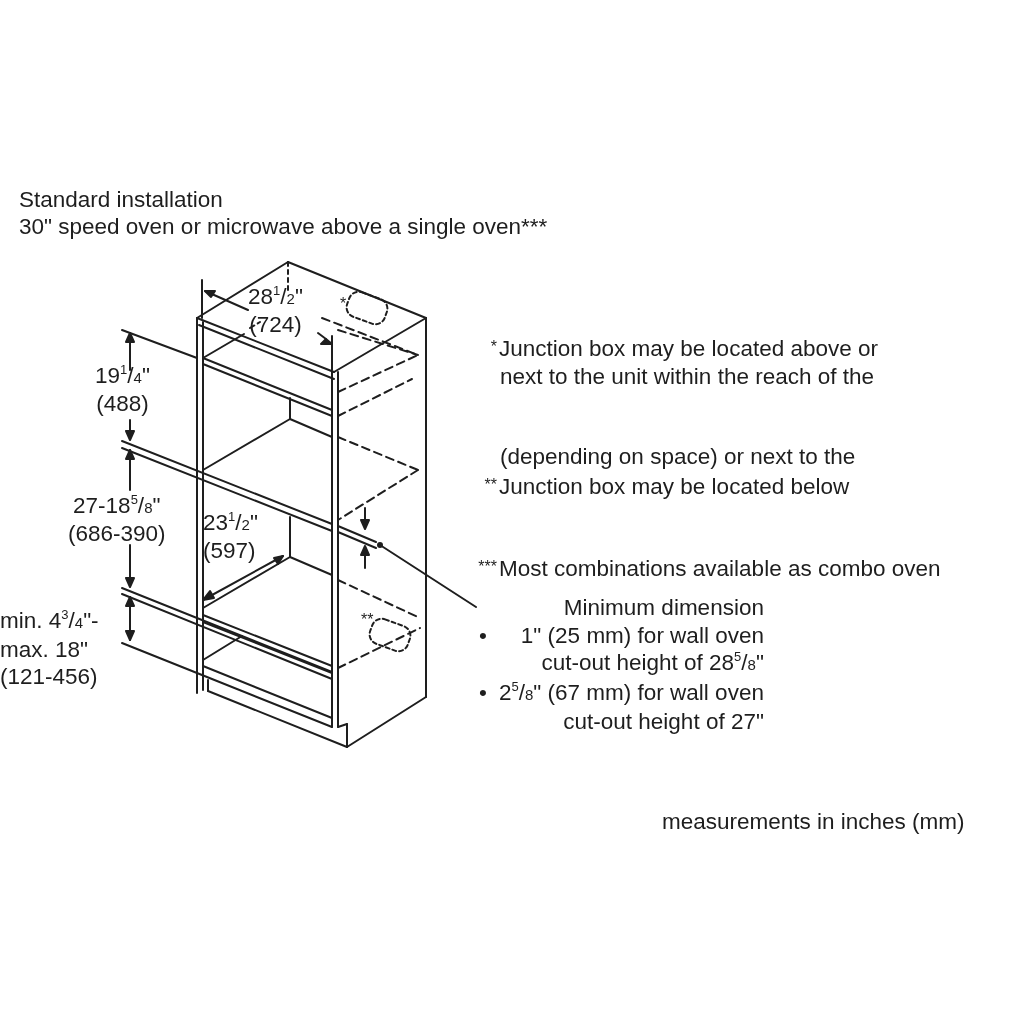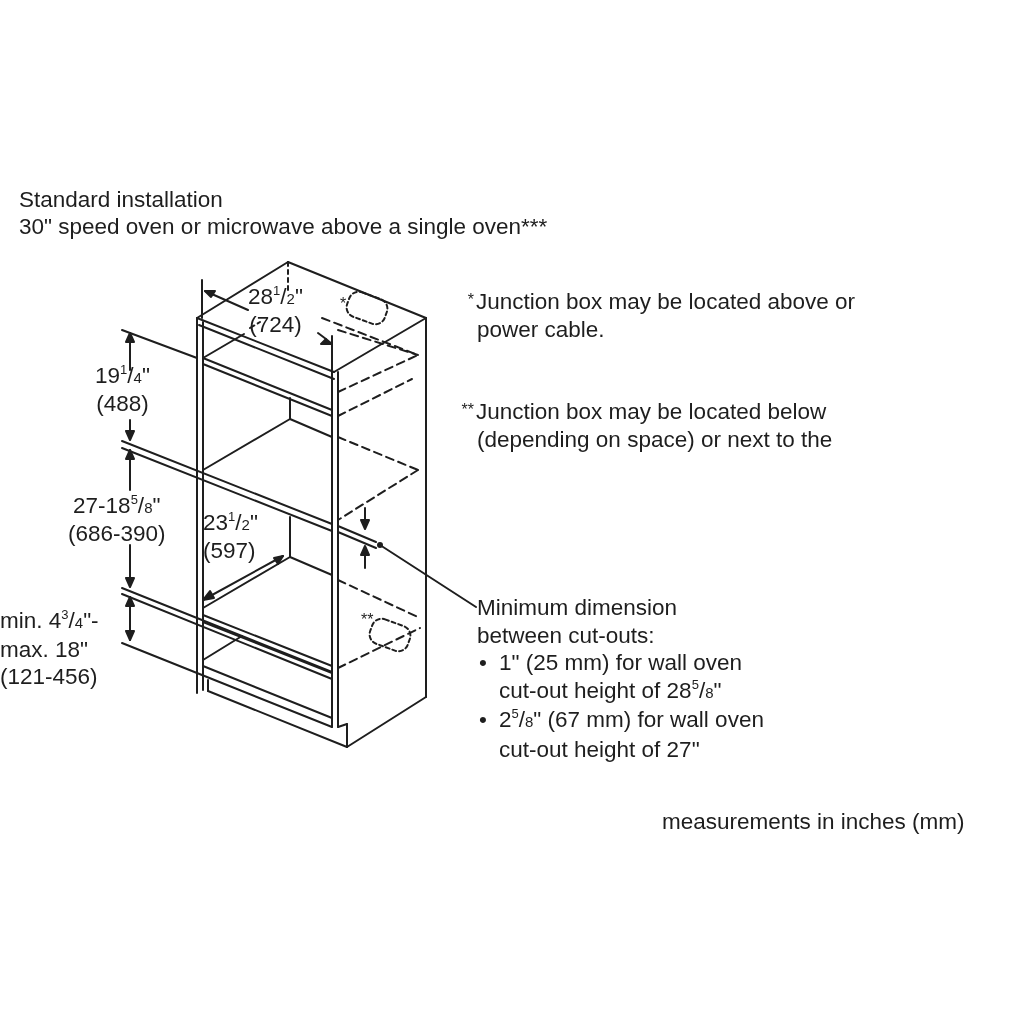--- a/index.html
+++ b/index.html
@@ -4,21 +4,21 @@
 <style>
   html, body { margin: 0; padding: 0; background: #ffffff; }
   body { width: 1024px; height: 1024px; position: relative; overflow: hidden;
          font-family: "Liberation Sans", "DejaVu Sans", sans-serif; color: #1e1e1e; }
   .txt { position: absolute; font-size: 22.5px; line-height: 27.5px; white-space: nowrap; }
   .dim { position: absolute; font-size: 22.5px; line-height: 26px; text-align: center; white-space: nowrap; }
   sup, .fsup { font-size: 13px; vertical-align: 9px; line-height: 0; }
   .fsub { font-size: 15px; }
   svg#drawing { position: absolute; left: 0; top: 0; }
   .marker { display: inline-block; width: 34px; text-align: right; margin-right: 2px; font-size: 16px; vertical-align: 4px; }
-  .note { position: absolute; left: 440px; }
+  .note { position: absolute; left: 463px; margin-top: 47px; }
   .note .line { display: block; padding-left: 37px; }
   .note .first { padding-left: 0; }
   .bullet-line { display: block; padding-left: 22px; }
   .bullet-cont { display: block; padding-left: 22px; }
 </style>
 </head>
 <body>
 
 <div class="txt" style="left:19px; top:186px;">Standard installation</div>
 <div class="txt" style="left:19px; top:213px;">30" speed oven or microwave above a single oven***</div>
@@ -147,34 +147,34 @@
 </div>
 
 <div class="dim" style="left:0px; top:607px; text-align:left; line-height:27px;">
   <span>min. 4</span><sup>3</sup>/<span class="fsub">4</span><span>"-</span><br>
   <span>max. 18"</span><br>
   <span>(121-456)</span>
 </div>
 
 <div class="txt note" style="top:286px;">
   <span class="line first"><span class="marker">*</span><span>Junction box may be located above or</span></span>
-  <span class="line">power cable.</span>
+  <span class="line">next to the unit within the reach of the</span>
 </div>
 
 <div class="txt note" style="top:396px;">
+  <span class="line">(depending on space) or next to the</span>
   <span class="line first"><span class="marker">**</span><span>Junction box may be located below</span></span>
-  <span class="line">(depending on space) or next to the</span>
 </div>
 
 <div class="txt note" style="top:506px;">
+  <span class="line first"><span class="marker">***</span><span>Most combinations available as combo oven</span></span>
 </div>
 
-<div class="txt" style="left:477px; top:594px;">
+<div class="txt" style="left:477px; top:594px;text-align:right;">
   <span style="display:block;">Minimum dimension</span>
-  <span style="display:block;">between cut-outs:</span>
   <span style="display:block; position:relative;">
     <span style="position:absolute; left:2px;">•</span>
     <span class="bullet-line">1" (25 mm) for wall oven</span>
     <span class="bullet-cont"><span>cut-out height of 28</span><sup>5</sup>/<span class="fsub">8</span><span>"</span></span>
   </span>
   <span style="display:block; position:relative;">
     <span style="position:absolute; left:2px;">•</span>
     <span class="bullet-line"><span>2</span><sup>5</sup>/<span class="fsub">8</span><span>" (67 mm) for wall oven</span></span>
     <span class="bullet-cont">cut-out height of 27"</span>
   </span>

